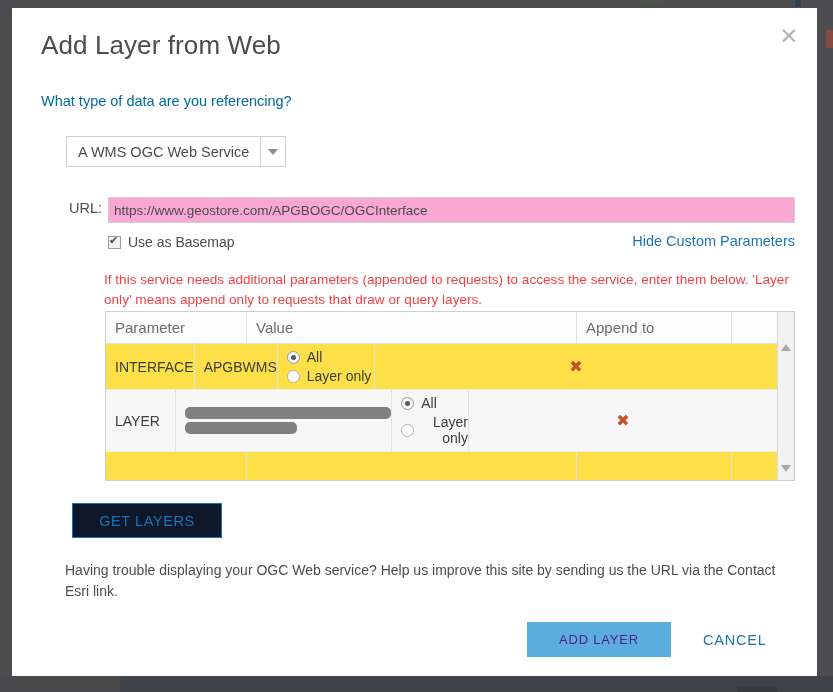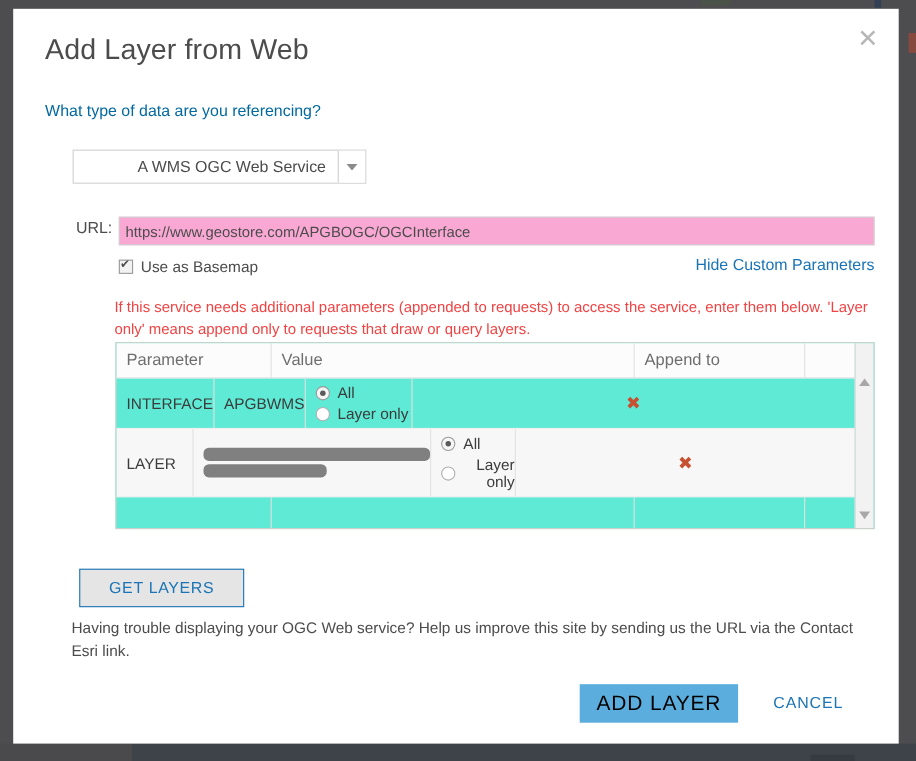--- a/index.html
+++ b/index.html
@@ -47,21 +47,21 @@
 
   .question {
     position: absolute; left: 29px; top: 85px;
     font-size: 14.5px; color: #0369a1;
   }
 
   
   .select-wrap {
     position: absolute; left: 54px; top: 128px;
     height: 31px; display: flex; align-items: stretch;
-    border: 1px solid #cfcfcf; background: #fff; padding-left: 47px;
+    border: 1px solid #cfcfcf; background: #fff;
   }
   .select-text {
     padding: 0 11px; display: flex; align-items: center;
     font-size: 14.5px; color: #4c4c4c; white-space: nowrap;
   }
   .select-arrow {
     width: 25px; border-left: 1px solid #cfcfcf;
     display: flex; align-items: center; justify-content: center;
     background: #fff;
   }
@@ -104,21 +104,21 @@
 
   .desc {
     position: absolute; left: 92px; top: 262px; width: 690px;
     font-size: 13.6px; color: #ef4444; line-height: 1.45;
   }
 
   
   .table-box {
     position: absolute; left: 93px; top: 303px;
     width: 690px; height: 170px;
-    border: 1px solid #d0d0c8; background: #5eead4;
+    border: 1px solid #d0d0c8; background: #fde047;
     display: flex;
   }
   .tbl { flex: 1; display: flex; flex-direction: column; min-width: 0; }
   .thead {
     display: flex; height: 32px; background: #fcfcfc;
     border-bottom: 1px solid #e2e2e2;
   }
   .th {
     font-size: 15px; color: #6e6e6e; display: flex; align-items: center;
     padding-left: 9px;
@@ -176,38 +176,38 @@
     display: flex; flex-direction: column; align-items: center;
     justify-content: space-between; padding: 4px 0;
   }
   .sb-arrow-up { width:0;height:0;border-left:5px solid transparent;
                  border-right:5px solid transparent;border-bottom:7px solid #a8a8a8; margin-top:28px;}
   .sb-arrow-dn { width:0;height:0;border-left:5px solid transparent;
                  border-right:5px solid transparent;border-top:7px solid #a8a8a8; margin-bottom:4px;}
 
   
   .get-layers {
-    position: absolute; left: 60px; top: 509px;
+    position: absolute; left: 60px; top: 495px;
     width: 150px; height: 35px;
-    border: 1px solid #1a74b5; background: #e5e5e5;
+    border: 1px solid #1a74b5; background: #0f172a;
     color: #1a74b5; font-size: 14.5px; letter-spacing: .6px;
     display: flex; align-items: center; justify-content: center;
     cursor: pointer; font-family: "Liberation Sans", sans-serif;
   }
 
   .help-text {
     position: absolute; left: 53px; top: 552px; width: 735px;
     font-size: 14px; color: #4c4c4c; line-height: 1.5;
   }
 
   .add-layer-btn {
     position: absolute; left: 515px; top: 614px;
     width: 144px; height: 35px;
-    background: #5aaddc; color: #000000;
-    font-size: 19px; letter-spacing: .8px;
+    background: #5aaddc; color: #4c1d95;
+    font-size: 13px; letter-spacing: .8px;
     display: flex; align-items: center; justify-content: center;
     cursor: pointer; border: none;
     font-family: "Liberation Sans", sans-serif;
   }
   .cancel-btn {
     position: absolute; left: 691px; top: 614px;
     height: 35px; display: flex; align-items: center;
     color: #1a74b5; font-size: 14.5px; letter-spacing: .8px;
     cursor: pointer;
   }

